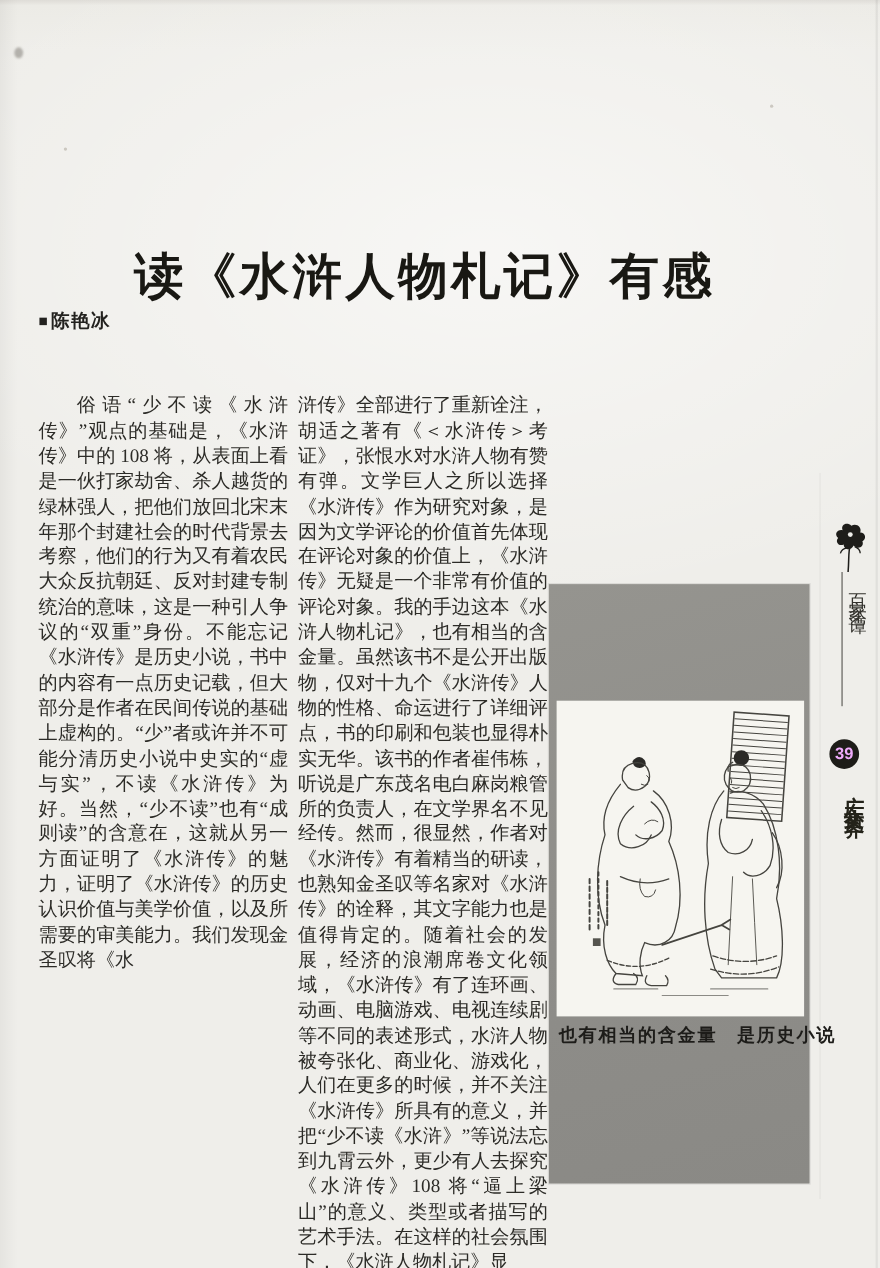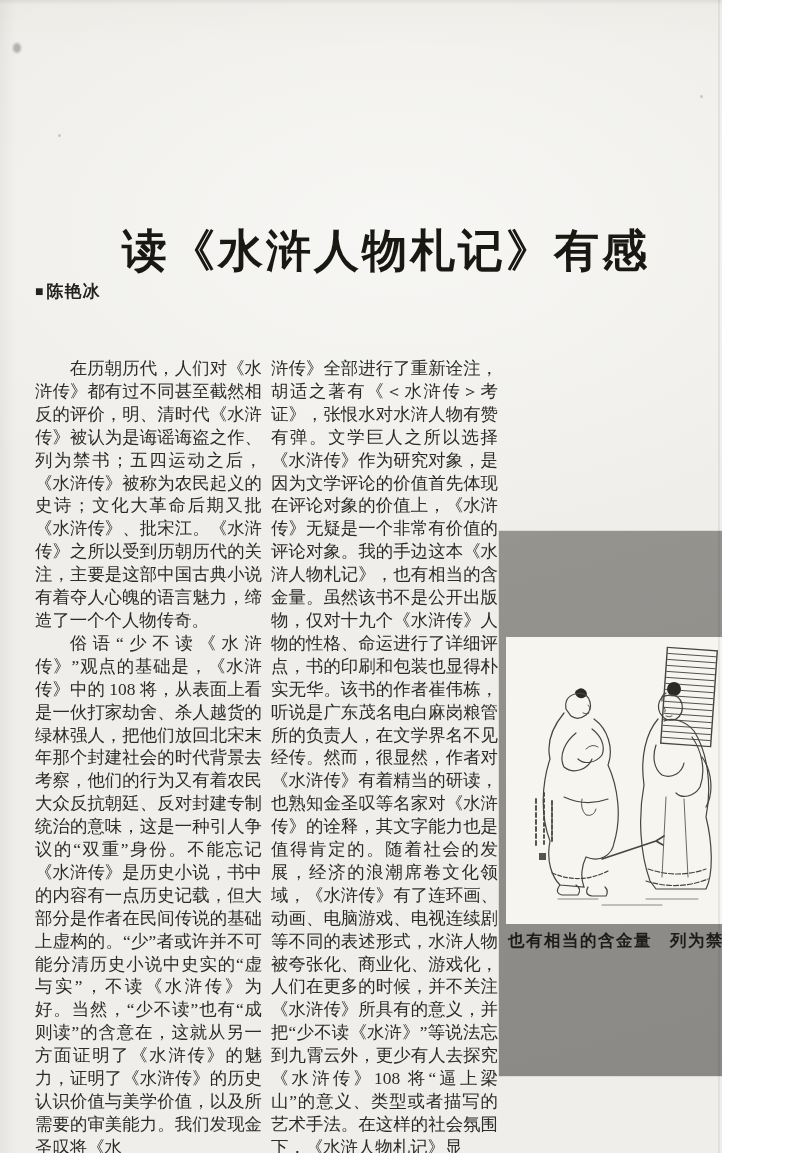--- a/index.html
+++ b/index.html
@@ -1,17 +1,17 @@
 <!DOCTYPE html>
 <html><head>
 <meta charset="utf-8">
 <style>
   html,body{margin:0;padding:0;background:#ffffff;}
   .page{
-    position:relative;width:722px;height:1153px;overflow:hidden;
+    position:relative;width:800px;height:1153px;overflow:hidden;
     font-family:"Liberation Serif",serif;
     background:
       radial-gradient(ellipse 900px 520px at 55% 20%, rgba(255,255,255,0.5), rgba(255,255,255,0) 62%),
       linear-gradient(90deg, rgba(0,0,0,0.045) 0, rgba(0,0,0,0) 16px),
       linear-gradient(180deg, #dedcd7 0, #ecebe6 5px, #efeeea 45px, #efeeea 100%);
   }
   .page::after{
     content:"";position:absolute;top:0;bottom:0;right:2px;width:2px;
     background:rgba(0,0,0,0.06);
   }
@@ -81,21 +81,20 @@
   <div class="speck" style="left:420px;top:1120px;"></div>
   <div class="speck" style="left:700px;top:95px;"></div>
   <div class="speck" style="left:58px;top:134px;"></div>
   <div class="crease"></div>
 
   <h1 class="title">读《水浒人物札记》有感</h1>
 
   <div class="author-line"><span class="author-marker">■</span><span>陈艳冰</span></div>
 
   <div class="col col1">
-    <p class="indent">在历朝历代，人们对《水浒传》都有过不同甚至截然相反的评价，明、清时代《水浒传》被认为是诲谣诲盗之作、列为禁书；五四运动之后，《水浒传》被称为农民起义的史诗；文化大革命后期又批《水浒传》、批宋江。《水浒传》之所以受到历朝历代的关注，主要是这部中国古典小说有着夺人心魄的语言魅力，缔造了一个个人物传奇。</p>
     <p class="indent">俗语“少不读《水浒传》”观点的基础是，《水浒传》中的 108 将，从表面上看是一伙打家劫舍、杀人越货的绿林强人，把他们放回北宋末年那个封建社会的时代背景去考察，他们的行为又有着农民大众反抗朝廷、反对封建专制统治的意味，这是一种引人争议的“双重”身份。不能忘记《水浒传》是历史小说，书中的内容有一点历史记载，但大部分是作者在民间传说的基础上虚构的。“少”者或许并不可能分清历史小说中史实的“虚与实”，不读《水浒传》为好。当然，“少不读”也有“成则读”的含意在，这就从另一方面证明了《水浒传》的魅力，证明了《水浒传》的历史认识价值与美学价值，以及所需要的审美能力。我们发现金圣叹将《水</p>
   </div>
 
   <div class="col col2">
     <p>浒传》全部进行了重新诠注，胡适之著有《＜水浒传＞考证》，张恨水对水浒人物有赞有弹。文学巨人之所以选择《水浒传》作为研究对象，是因为文学评论的价值首先体现在评论对象的价值上，《水浒传》无疑是一个非常有价值的评论对象。我的手边这本《水浒人物札记》，也有相当的含金量。虽然该书不是公开出版物，仅对十九个《水浒传》人物的性格、命运进行了详细评点，书的印刷和包装也显得朴实无华。该书的作者崔伟栋，听说是广东茂名电白麻岗粮管所的负责人，在文学界名不见经传。然而，很显然，作者对《水浒传》有着精当的研读，也熟知金圣叹等名家对《水浒传》的诠释，其文字能力也是值得肯定的。随着社会的发展，经济的浪潮席卷文化领域，《水浒传》有了连环画、动画、电脑游戏、电视连续剧等不同的表述形式，水浒人物被夸张化、商业化、游戏化，人们在更多的时候，并不关注《水浒传》所具有的意义，并把“少不读《水浒》”等说法忘到九霄云外，更少有人去探究《水浒传》108 将“逼上梁山”的意义、类型或者描写的艺术手法。在这样的社会氛围下，《水浒人物札记》显</p>
   </div>
 
   <div class="col col3">
   </div>
 
@@ -143,21 +142,21 @@
             <path d="M160 160 q-2 40 -4 80 M178 162 q2 40 4 78" stroke-width="0.8"></path>
             <path d="M142 232 q30 10 58 0 M140 244 q32 10 62 -2" stroke-dasharray="5 2"></path>
           </g>
 
           <path d="M96 222 L150 204 M150 204 l8 -5 M150 204 l7 4" stroke-width="1.6"></path>
 
           <path d="M52 262 h40 M140 262 h52 M96 268 h60" stroke="#8b8a85" stroke-width="1"></path>
         </g>
       </svg>
     </div>
-    <div class="figure-caption"><span>也有相当的含金量</span><span class="credit">列为禁书</span></div>
+    <div class="figure-caption"><span>也有相当的含金量</span><span class="credit">是历史小说</span></div>
   </div>
 
   <div class="sidebar">
     <svg class="flower" width="32" height="48" viewBox="0 0 32 48">
       <path d="M16 4 C12 0 6 3 8 8 C3 7 0 12 4 15 C1 18 4 23 9 21 C9 26 16 27 18 22 C22 26 28 23 26 18 C30 16 29 10 24 10 C26 5 20 1 16 4 Z" fill="#1e1d1a"></path>
       <circle cx="15" cy="12" r="2.2" fill="#efeeea"></circle>
       <path d="M15 21 C13 28 14 34 13 46" stroke="#1e1d1a" fill="none" stroke-width="1.4"></path>
       <path d="M12 24 q-5 1 -6 5 M19 23 q5 2 5 6" stroke="#1e1d1a" fill="none" stroke-width="1.2"></path>
     </svg>
     <div class="sidebar-rule"></div>

